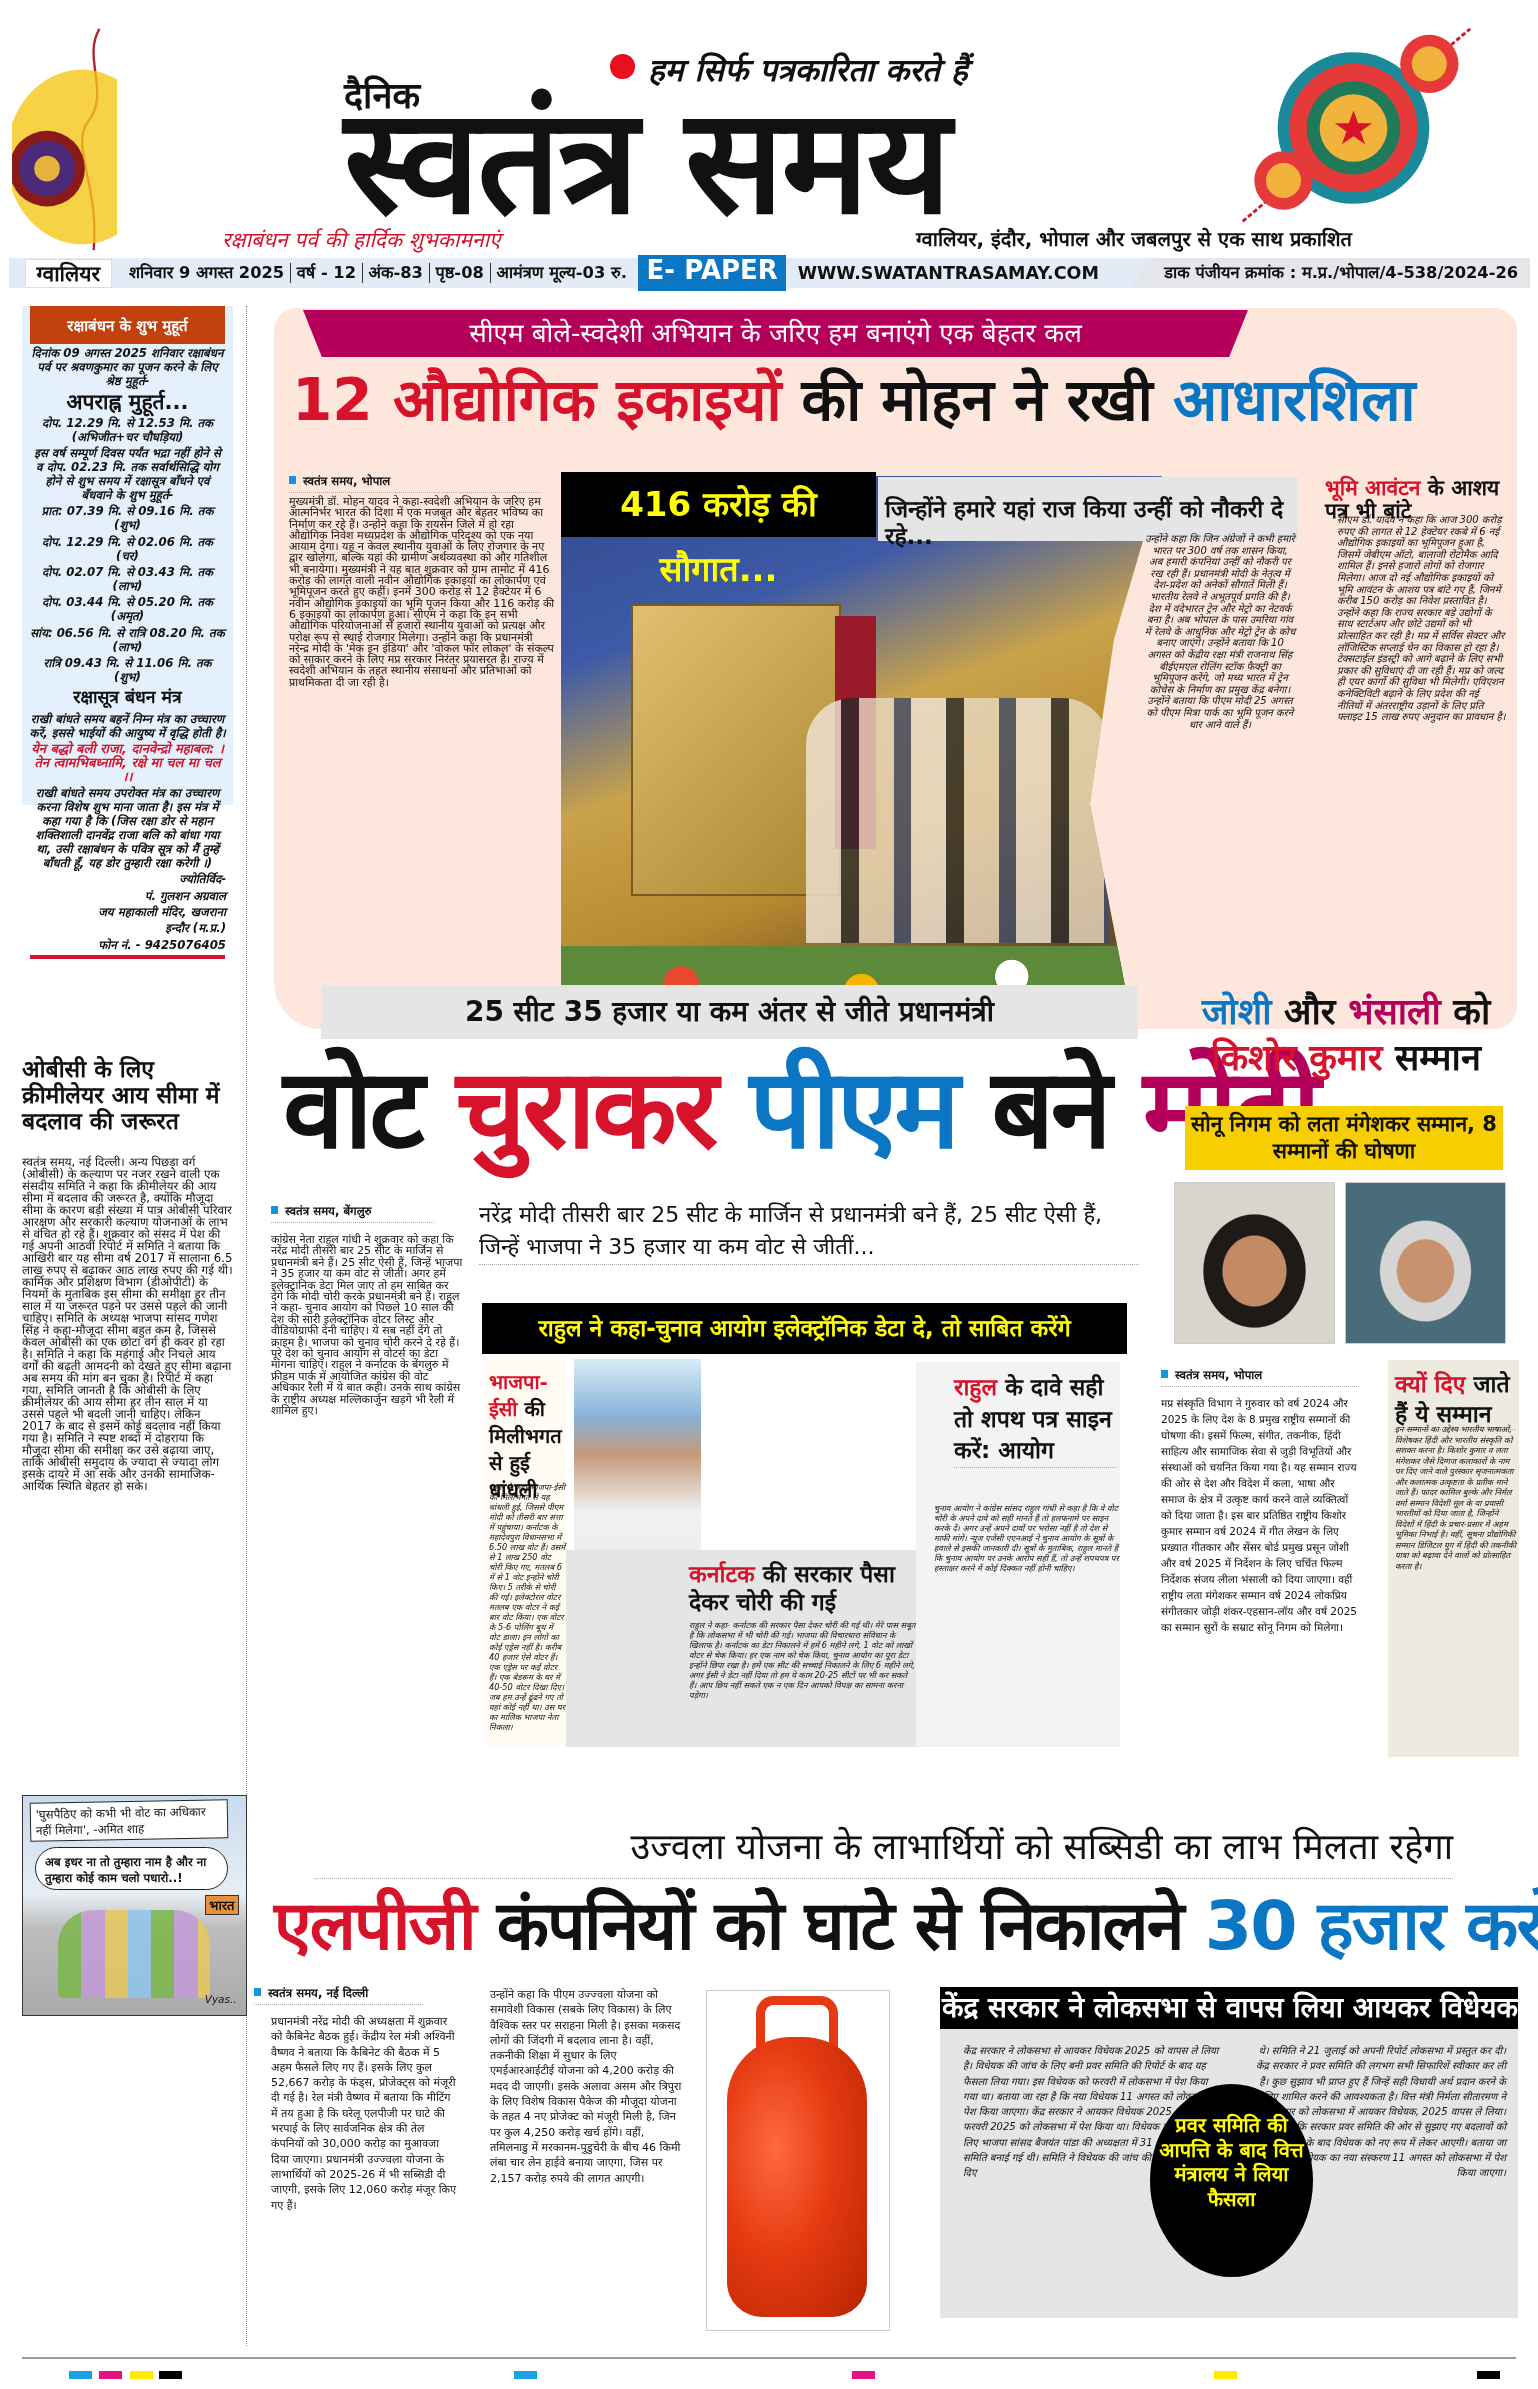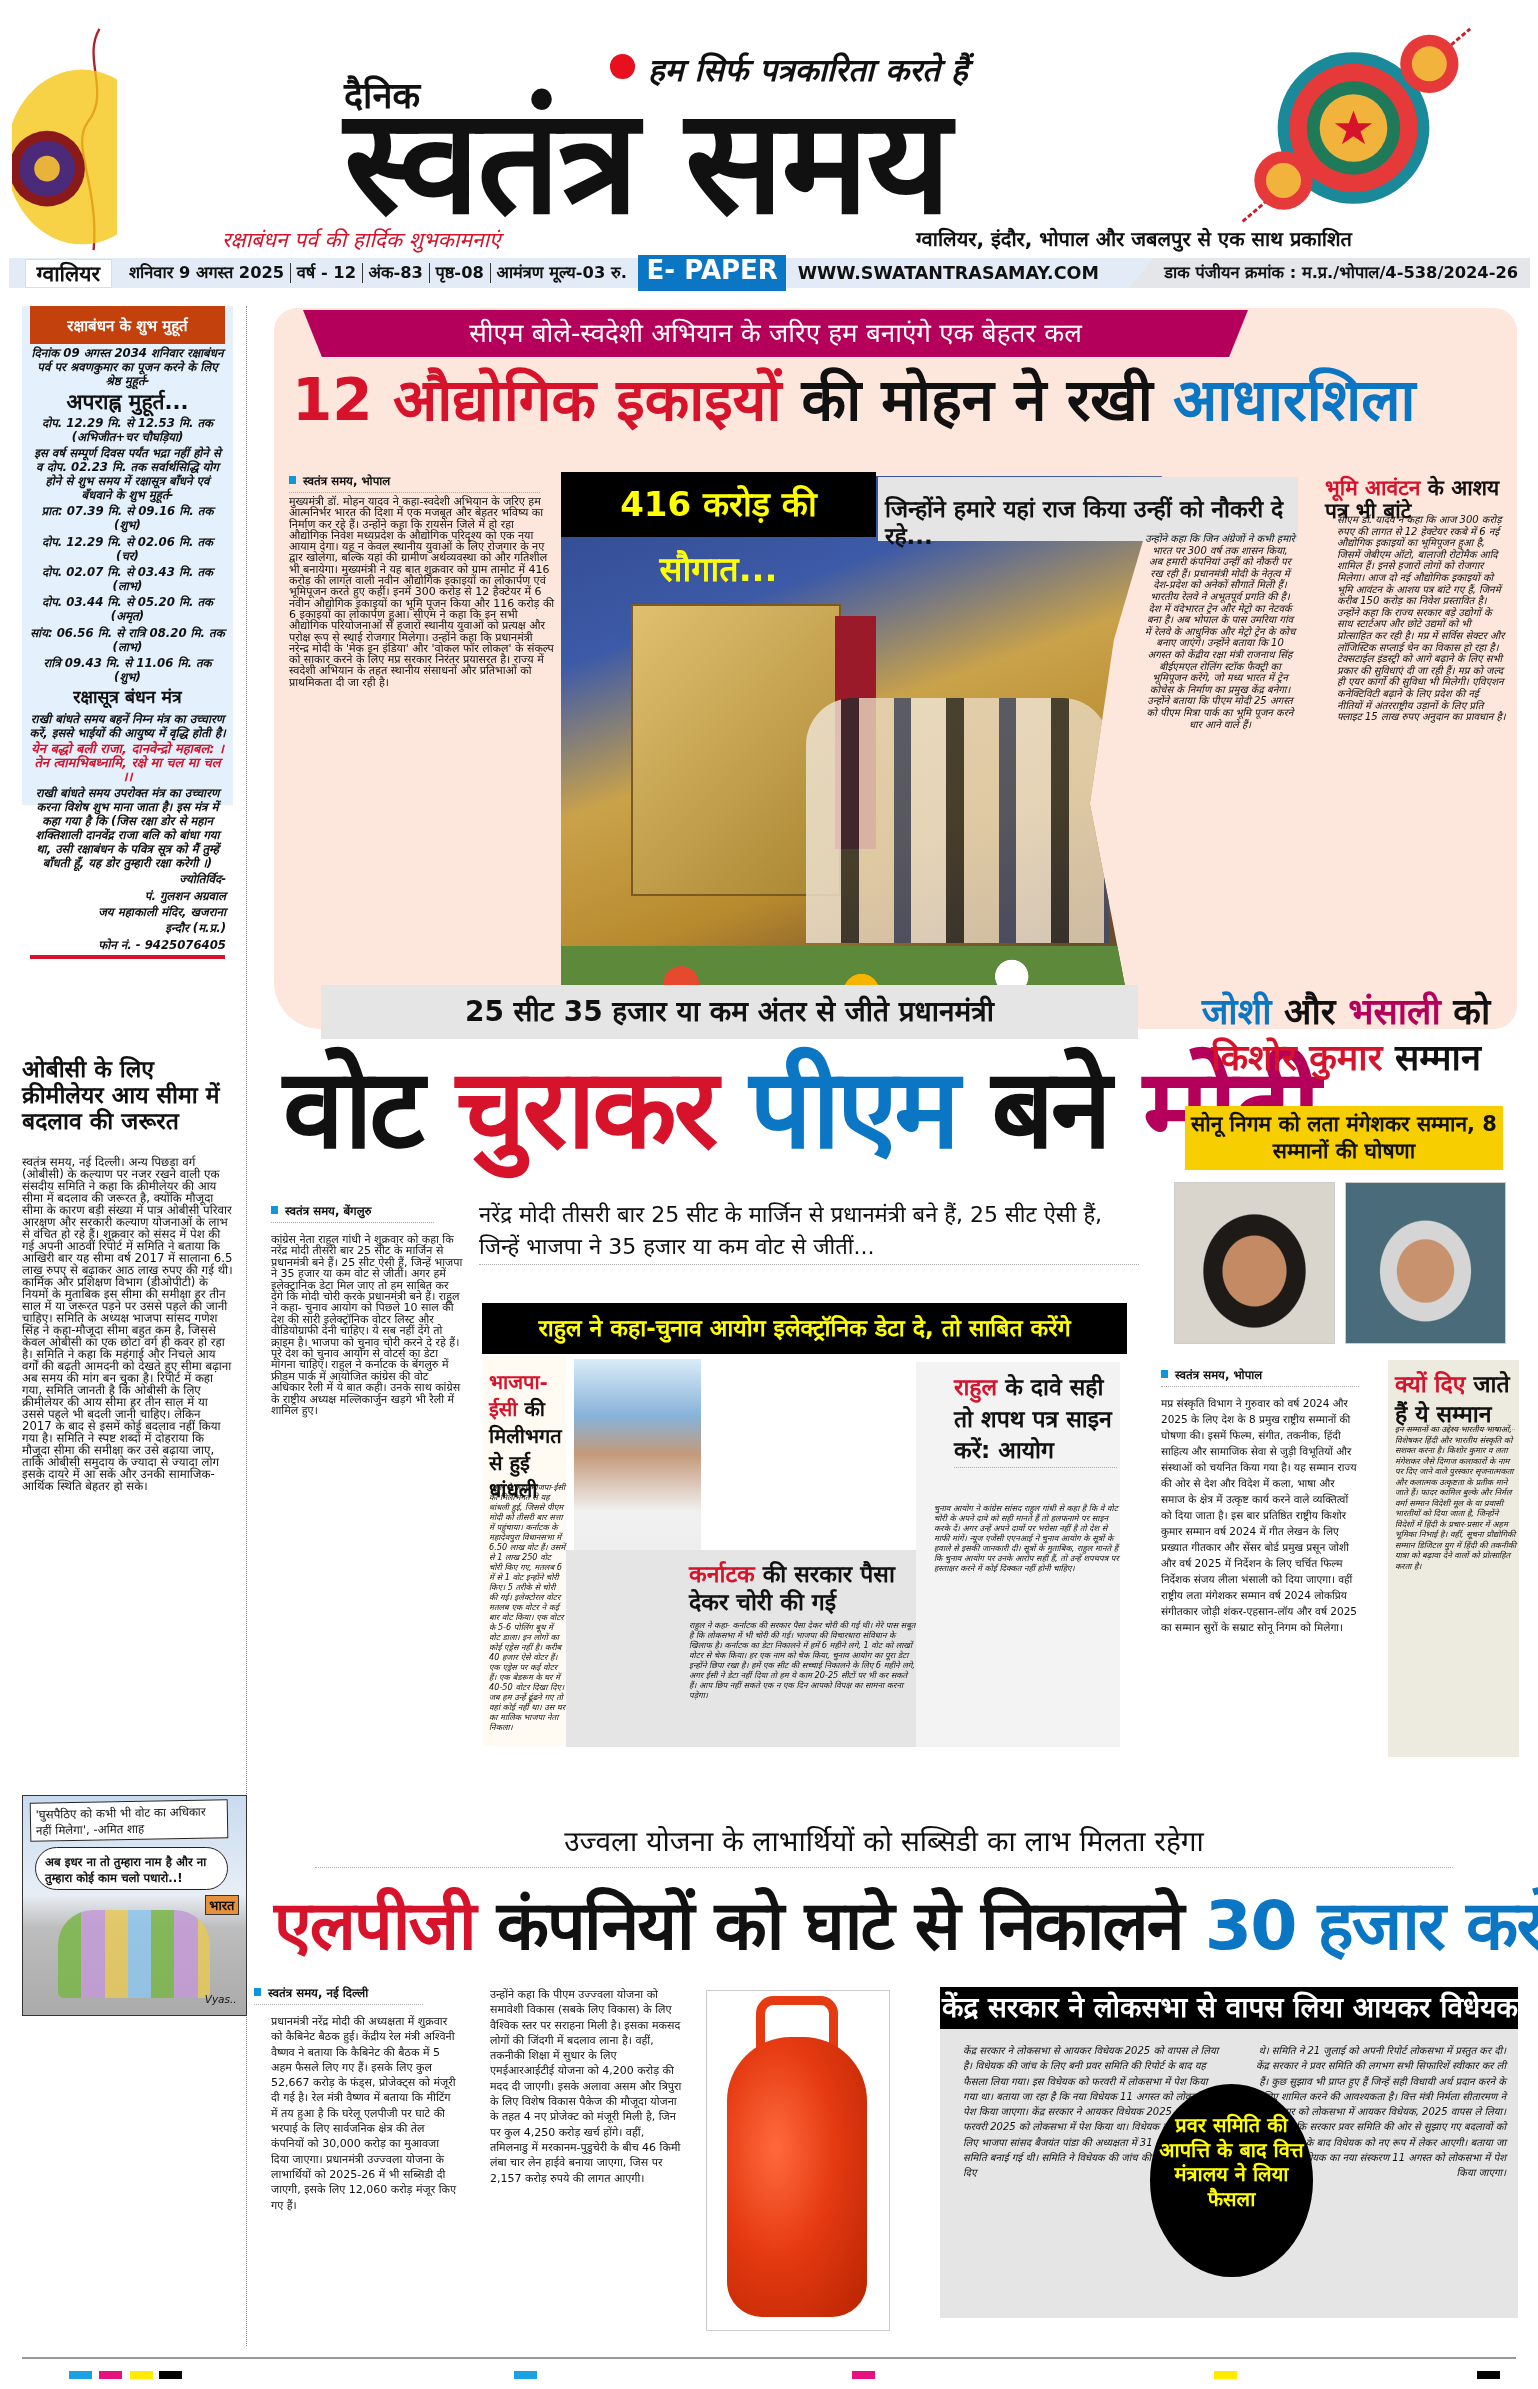--- a/index.html
+++ b/index.html
@@ -79,21 +79,21 @@
 .aw-head{left:1159px;top:989px;width:374px;font-size:36px;font-weight:900;line-height:46px;text-align:center}
 .aw-sub{left:1185px;top:1106px;width:318px;height:64px;background:#f7ce00;font-size:21px;font-weight:bold;line-height:27px;text-align:center;padding-top:4.7px}
 .face1{left:1174px;top:1182px;width:161px;height:162px;background:radial-gradient(ellipse at 50% 55%,#c48a64 0 28%,#1d1a18 29% 45%,#d9d4cc 46%);border:1.2px solid #ccc}
 .face2{left:1345px;top:1182px;width:161px;height:162px;background:radial-gradient(ellipse at 50% 55%,#c9926e 0 25%,#d5d5d5 26% 40%,#4a6c7a 41%);border:1.2px solid #ccc}
 .aw-byline{left:1161px;top:1366px;width:198px}
 .aw-body{left:1161px;top:1395px;width:198px;font-size:10.5px;line-height:16px}
 .why-box{left:1388px;top:1360px;width:131px;height:397px;background:#edeae0}
 .why-h{left:1395px;top:1369px;width:120px;font-size:23px;font-weight:900;line-height:30px;border-bottom:1.2px dotted #aaa}
 .why-body{left:1395px;top:1424px;width:123px;font-size:8.2px;line-height:10.5px;font-style:italic}
 
-.ujj{left:315px;top:1821px;width:1138px;font-size:28px;text-align:center;border-bottom:1.2px dotted #aaa;padding-bottom:8.2px}
+.ujj{left:315px;top:1821px;width:1138px;font-size:36px;text-align:right;border-bottom:1.2px dotted #aaa;padding-bottom:8.2px}
 .lpg-head{left:274px;top:1885px;font-size:68px;font-weight:900;line-height:82px;white-space:nowrap;letter-spacing:-1.8px}
 .lpg-byline{left:254px;top:1984px;width:169px}
 .lpg-col1{left:271px;top:2014px;width:187px;font-size:11px;line-height:15.3px}
 .lpg-col2{left:490px;top:1987px;width:193px;font-size:11px;line-height:15.3px}
 .cyl-frame{left:706px;top:1990px;width:184px;height:341px;border:1.2px solid #ccc;background:#fff}
 .cyl{left:727px;top:2037px;width:140px;height:280px;background:radial-gradient(ellipse at 35% 40%,#ff6a3d,#e53a12 45%,#b62400);border-radius:64px 64px 35px 35px}
 .cyl-top{left:756px;top:1996px;width:82px;height:53px;border:9.3px solid #e53a12;border-bottom:none;border-radius:17.5px 17.5px 0 0}
 .tax-bar{left:940px;top:1987px;width:578px;height:42px;background:#000;color:#fff;font-size:28px;font-weight:bold;text-align:right;line-height:42px}
 .tax-box{left:940px;top:2029px;width:578px;height:289px;background:#e5e5e5}
 .tax-col1{left:963px;top:2043px;width:257px;font-size:10px;line-height:15.3px;font-style:italic}
@@ -144,21 +144,21 @@
   <span class="infoitem">अंक-83</span>
   <span class="infoitem">पृष्ठ-08</span>
   <span class="infoitem" style="border-right:none">आमंत्रण मूल्य-03 रु.</span>
   <span class="epaper">E- PAPER</span>
   <span class="site">WWW.SWATANTRASAMAY.COM</span>
   <span class="dak">डाक पंजीयन क्रमांक : म.प्र./भोपाल/4-538/2024-26</span>
 </div>
 
 <div class="abs muhurat">
   <h3>रक्षाबंधन के शुभ मुहूर्त</h3>
-  <p>दिनांक 09 अगस्त 2034 शनिवार रक्षाबंधन पर्व पर श्रवणकुमार का पूजन करने के लिए श्रेष्ठ मुहूर्त-</p>
+  <p>दिनांक 09 अगस्त 2025 शनिवार रक्षाबंधन पर्व पर श्रवणकुमार का पूजन करने के लिए श्रेष्ठ मुहूर्त-</p>
   <p class="big">अपराह्न मुहूर्त...</p>
   <p>दोप. 12.29 मि. से 12.53 मि. तक (अभिजीत+चर चौघड़िया)</p>
   <p>इस वर्ष सम्पूर्ण दिवस पर्यंत भद्रा नहीं होने से व दोप. 02.23 मि. तक सर्वार्थसिद्धि योग होने से शुभ समय में रक्षासूत्र बाँधने एवं बँधवाने के शुभ मुहूर्त-</p>
   <p>प्रात: 07.39 मि. से 09.16 मि. तक (शुभ)</p>
   <p>दोप. 12.29 मि. से 02.06 मि. तक (चर)</p>
   <p>दोप. 02.07 मि. से 03.43 मि. तक (लाभ)</p>
   <p>दोप. 03.44 मि. से 05.20 मि. तक (अमृत)</p>
   <p>सांय: 06.56 मि. से रात्रि 08.20 मि. तक (लाभ)</p>
   <p>रात्रि 09.43 मि. से 11.06 मि. तक (शुभ)</p>
   <p class="big" style="font-size:17.5px">रक्षासूत्र बंधन मंत्र</p>

